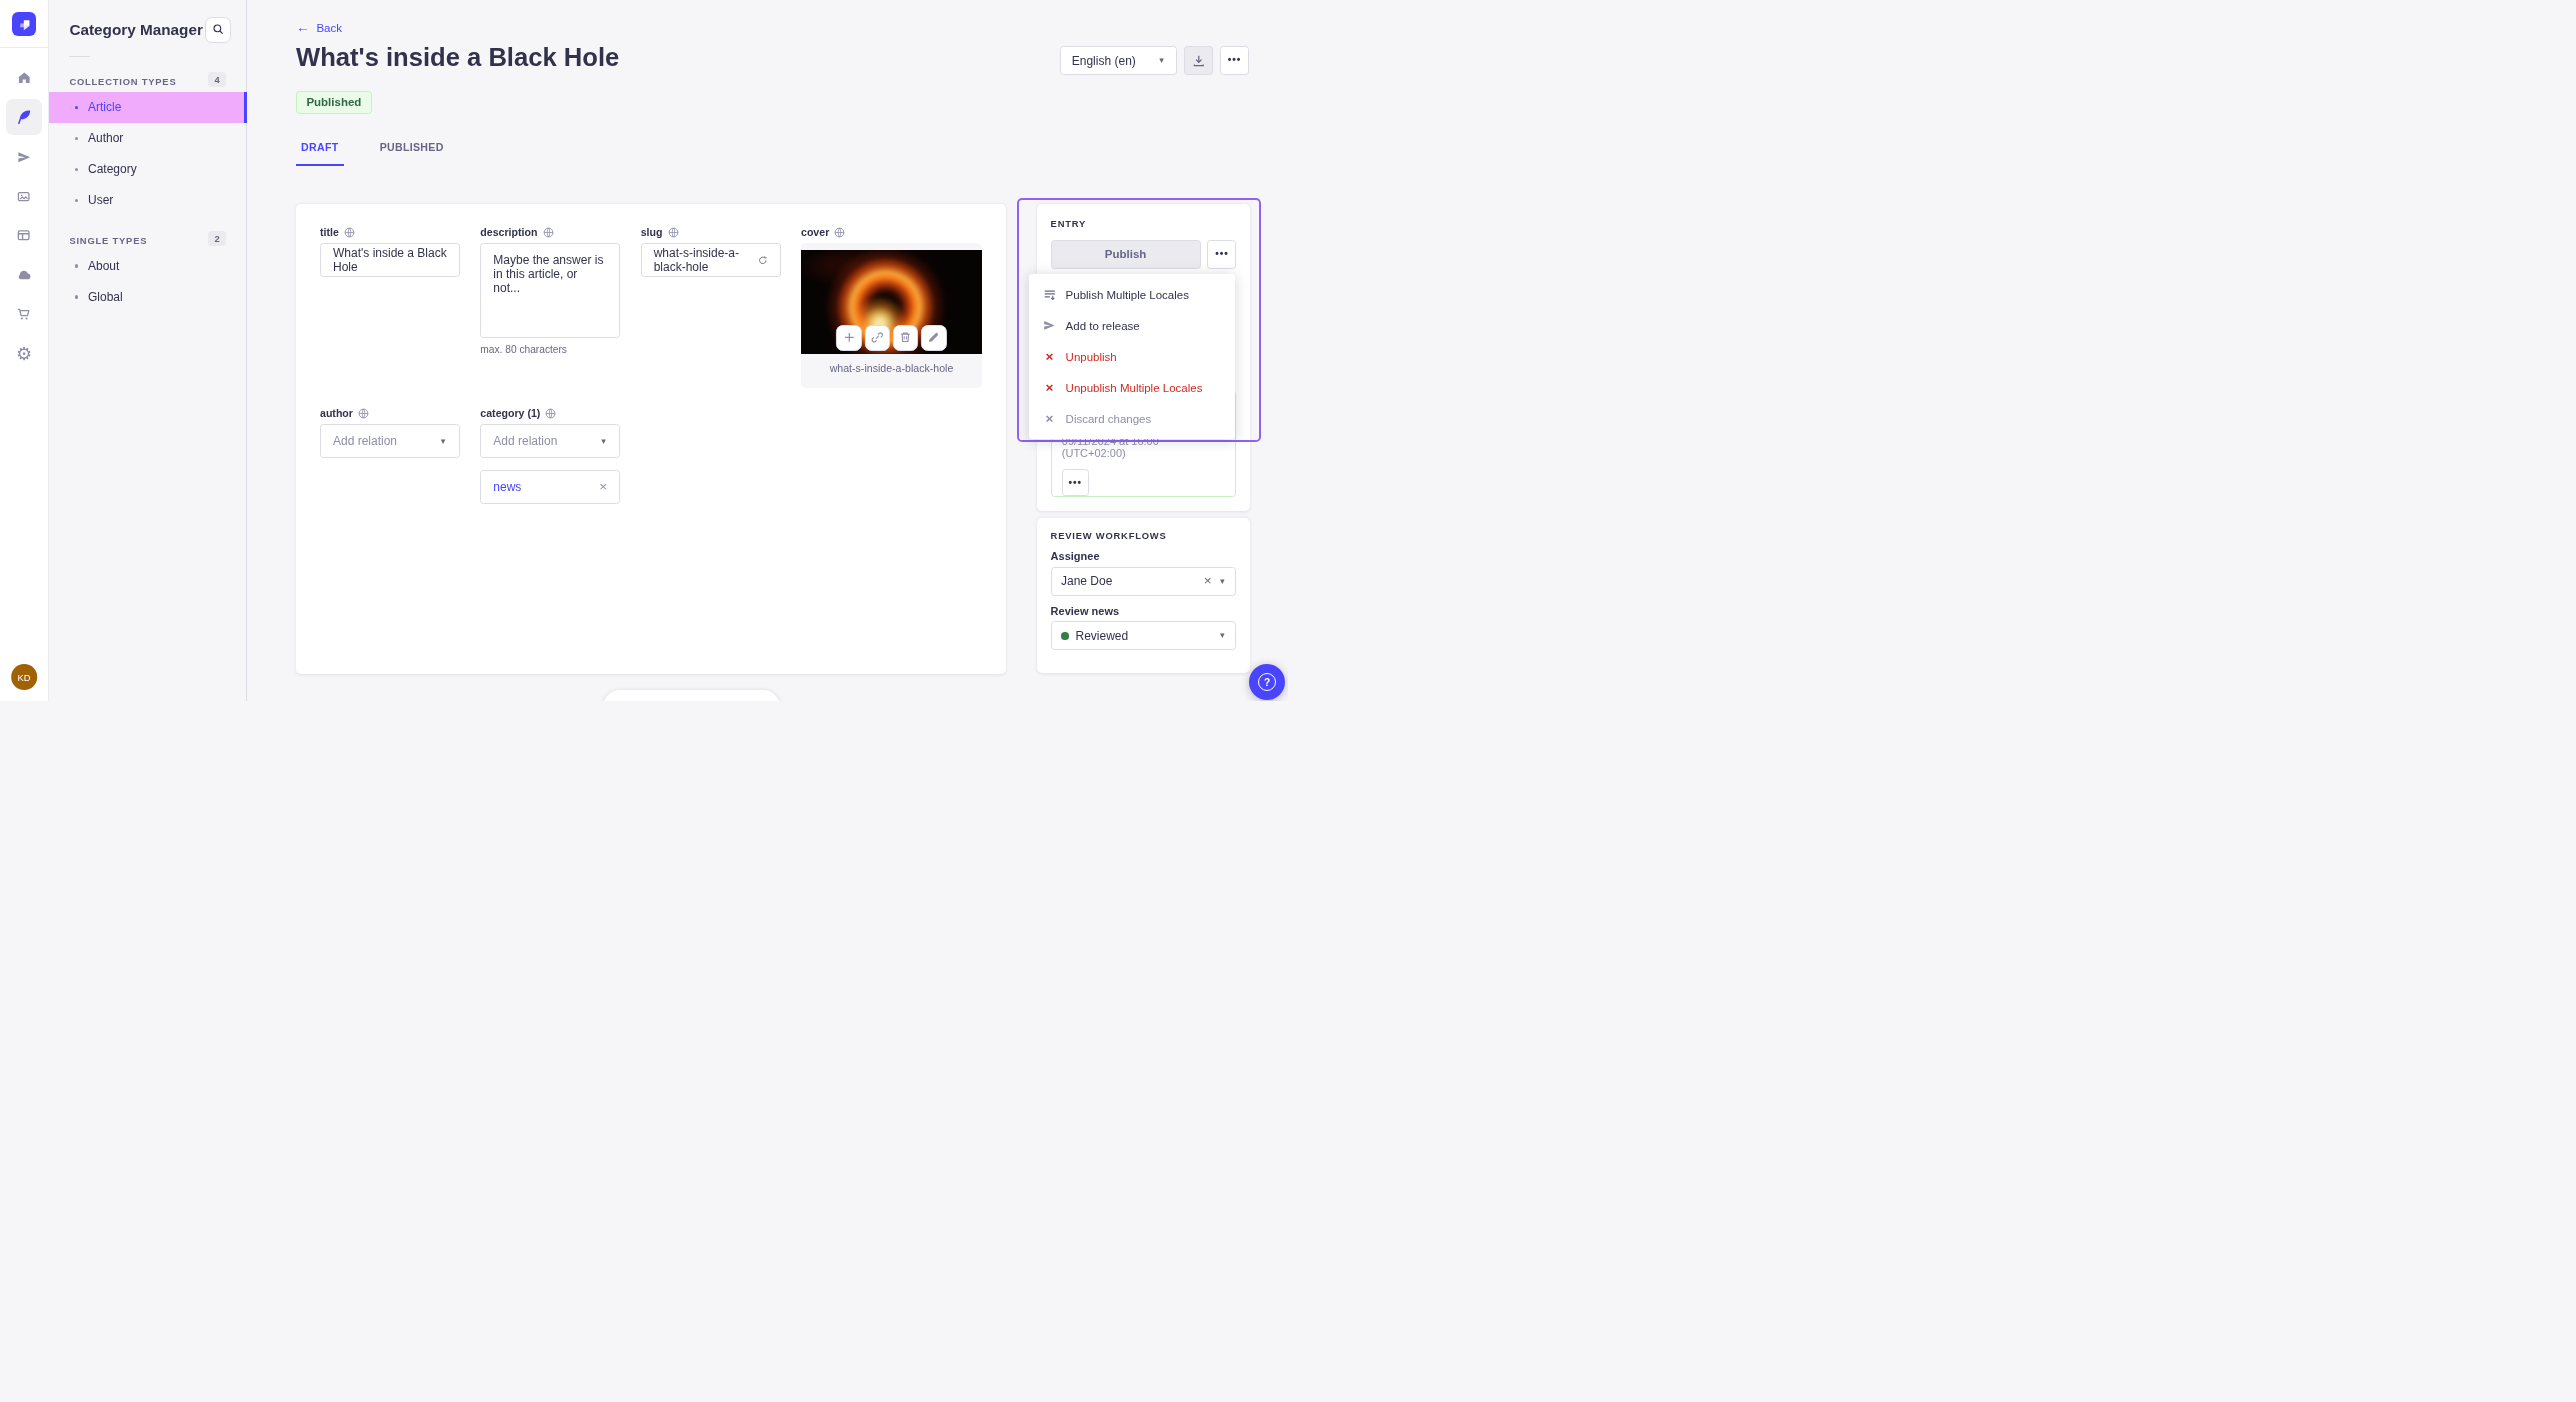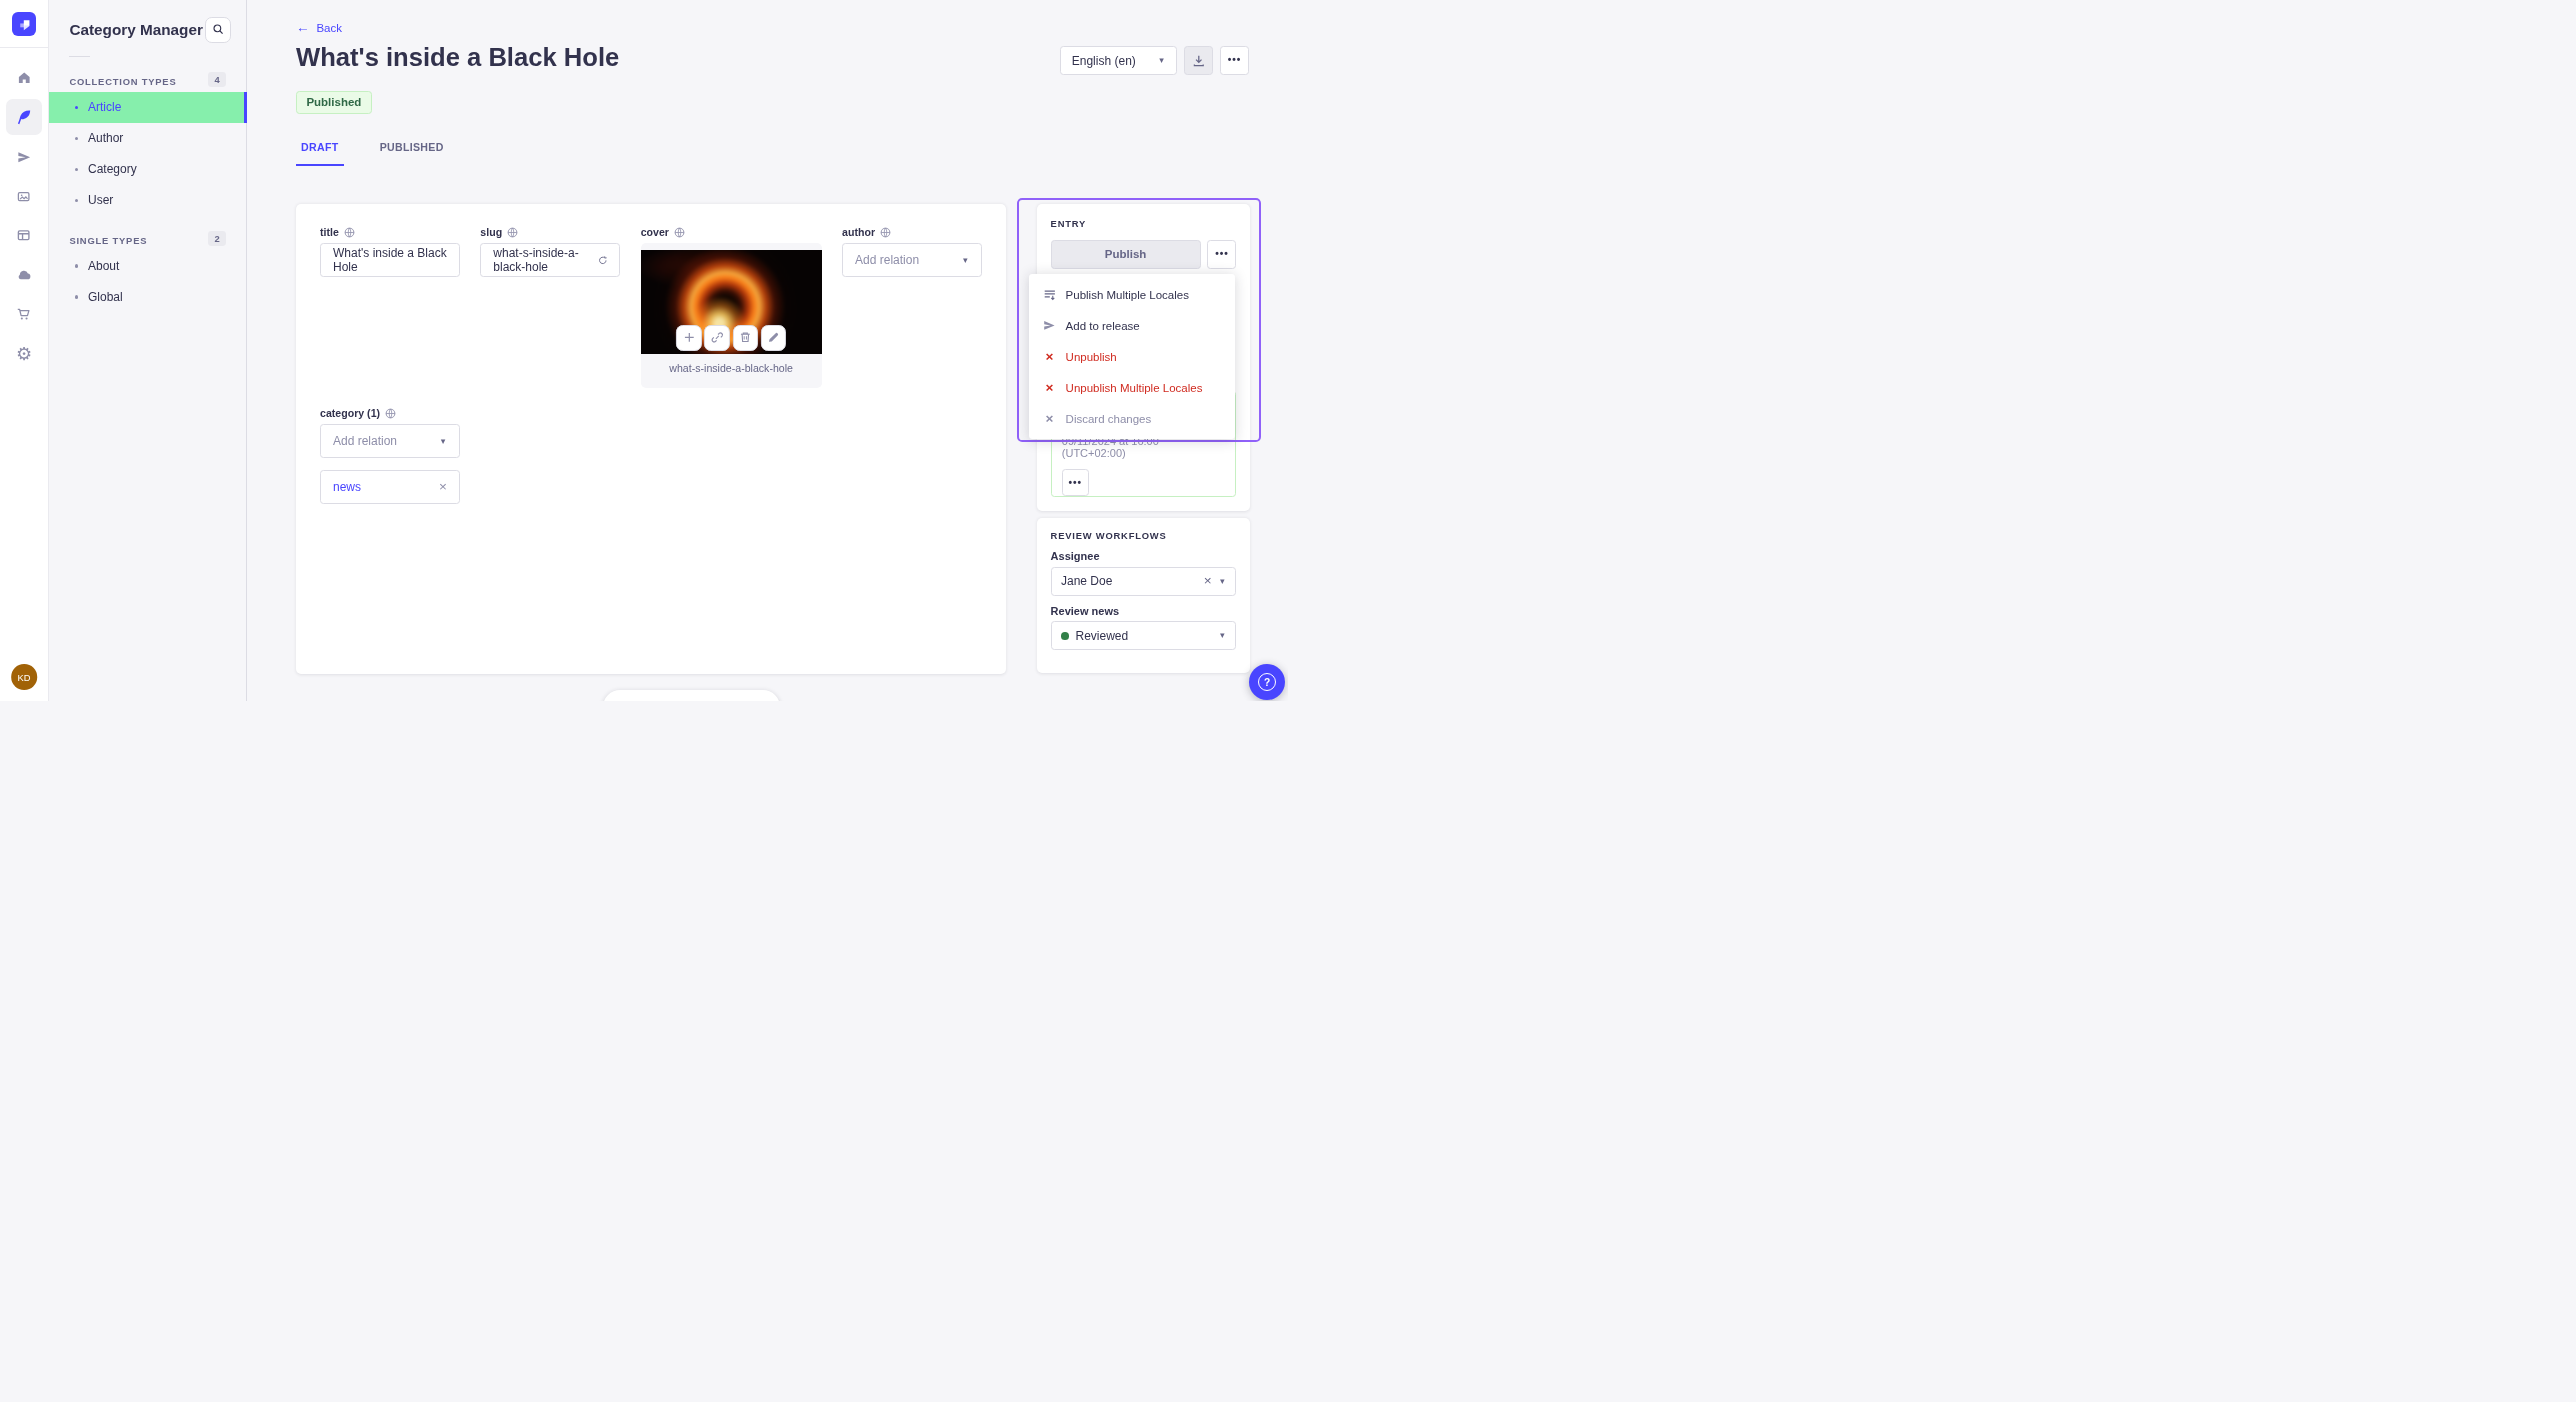--- a/index.html
+++ b/index.html
@@ -26,21 +26,21 @@
   .sb-title{font-size:15.3px;font-weight:700;color:#32324d;}
   .sb-search{width:25.6px;height:25.6px;background:#fff;border:0.9px solid #dcdce4;border-radius:6.8px;
     display:flex;align-items:center;justify-content:center;cursor:pointer;}
   .sb-divider{margin:13.6px 20.4px 5.1px;width:20.4px;border-top:0.9px solid #dcdce4;}
   .sb-section{margin-top:10.2px;}
   .sb-sec-head{display:flex;justify-content:space-between;align-items:flex-end;padding:5.1px 20.4px;}
   .sb-sec-label{font-size:9.4px;font-weight:700;letter-spacing:0.8px;color:#666687;}
   .sb-badge{background:#eaeaef;border-radius:3.4px;font-size:9.4px;color:#666687;padding:1.7px 6px;font-weight:600;}
   .sb-item{position:relative;height:31px;display:flex;align-items:center;padding-left:39px;font-size:12px;color:#32324d;cursor:pointer;}
   .sb-item .dot{position:absolute;left:25.6px;width:3.4px;height:3.4px;border-radius:50%;background:#8e8ea9;}
-  .sb-item.active{background:#86efac;color:#4945ff;font-weight:500;}
+  .sb-item.active{background:#f0abfc;color:#4945ff;font-weight:500;}
   .sb-item.active .dot{background:#4945ff;}
   .sb-item.active::after{content:"";position:absolute;right:-0.9px;top:0;bottom:0;width:2.6px;background:#4945ff;}
 
   
   .main{position:absolute;left:247px;right:0;top:0;bottom:0;}
   .back{position:absolute;left:49px;top:21px;display:flex;gap:6.8px;align-items:center;color:#4945ff;font-size:11.5px;cursor:pointer;}
   .back-arrow{font-size:13.6px;line-height:1;}
   .page-title{position:absolute;left:49px;top:43px;font-size:25.6px;font-weight:700;color:#32324d;margin:0;}
   .top-controls{position:absolute;right:39px;top:46px;display:flex;gap:6.8px;align-items:center;}
   .locale-select{height:29px;display:flex;align-items:center;gap:22px;padding:0 11px;background:#fff;
@@ -270,20 +270,33 @@
             <svg width="11" height="11" viewBox="0 0 14 14">
               <circle cx="7" cy="7" r="5.6" fill="none" stroke="#8e8ea9" stroke-width="1.2"></circle>
               <path d="M1.4 7h11.2M7 1.4c2.2 2 2.2 9.2 0 11.2M7 1.4c-2.2 2-2.2 9.2 0 11.2" stroke="#8e8ea9" stroke-width="1" fill="none"></path>
             </svg>
           </div>
           <div class="tbox">
             <span>What's inside a Black Hole</span>
           </div>
         </div>
 
+        <div>
+          <div class="field-label">
+            <span>description</span>
+            <svg width="11" height="11" viewBox="0 0 14 14">
+              <circle cx="7" cy="7" r="5.6" fill="none" stroke="#8e8ea9" stroke-width="1.2"></circle>
+              <path d="M1.4 7h11.2M7 1.4c2.2 2 2.2 9.2 0 11.2M7 1.4c-2.2 2-2.2 9.2 0 11.2" stroke="#8e8ea9" stroke-width="1" fill="none"></path>
+            </svg>
+          </div>
+          <div class="tbox tarea">
+            <span>Maybe the answer is in this article, or not...</span>
+          </div>
+          <div class="helper">max. 80 characters</div>
+        </div>
 
         <div>
           <div class="field-label">
             <span>slug</span>
             <svg width="11" height="11" viewBox="0 0 14 14">
               <circle cx="7" cy="7" r="5.6" fill="none" stroke="#8e8ea9" stroke-width="1.2"></circle>
               <path d="M1.4 7h11.2M7 1.4c2.2 2 2.2 9.2 0 11.2M7 1.4c-2.2 2-2.2 9.2 0 11.2" stroke="#8e8ea9" stroke-width="1" fill="none"></path>
             </svg>
           </div>
           <div class="tbox">

